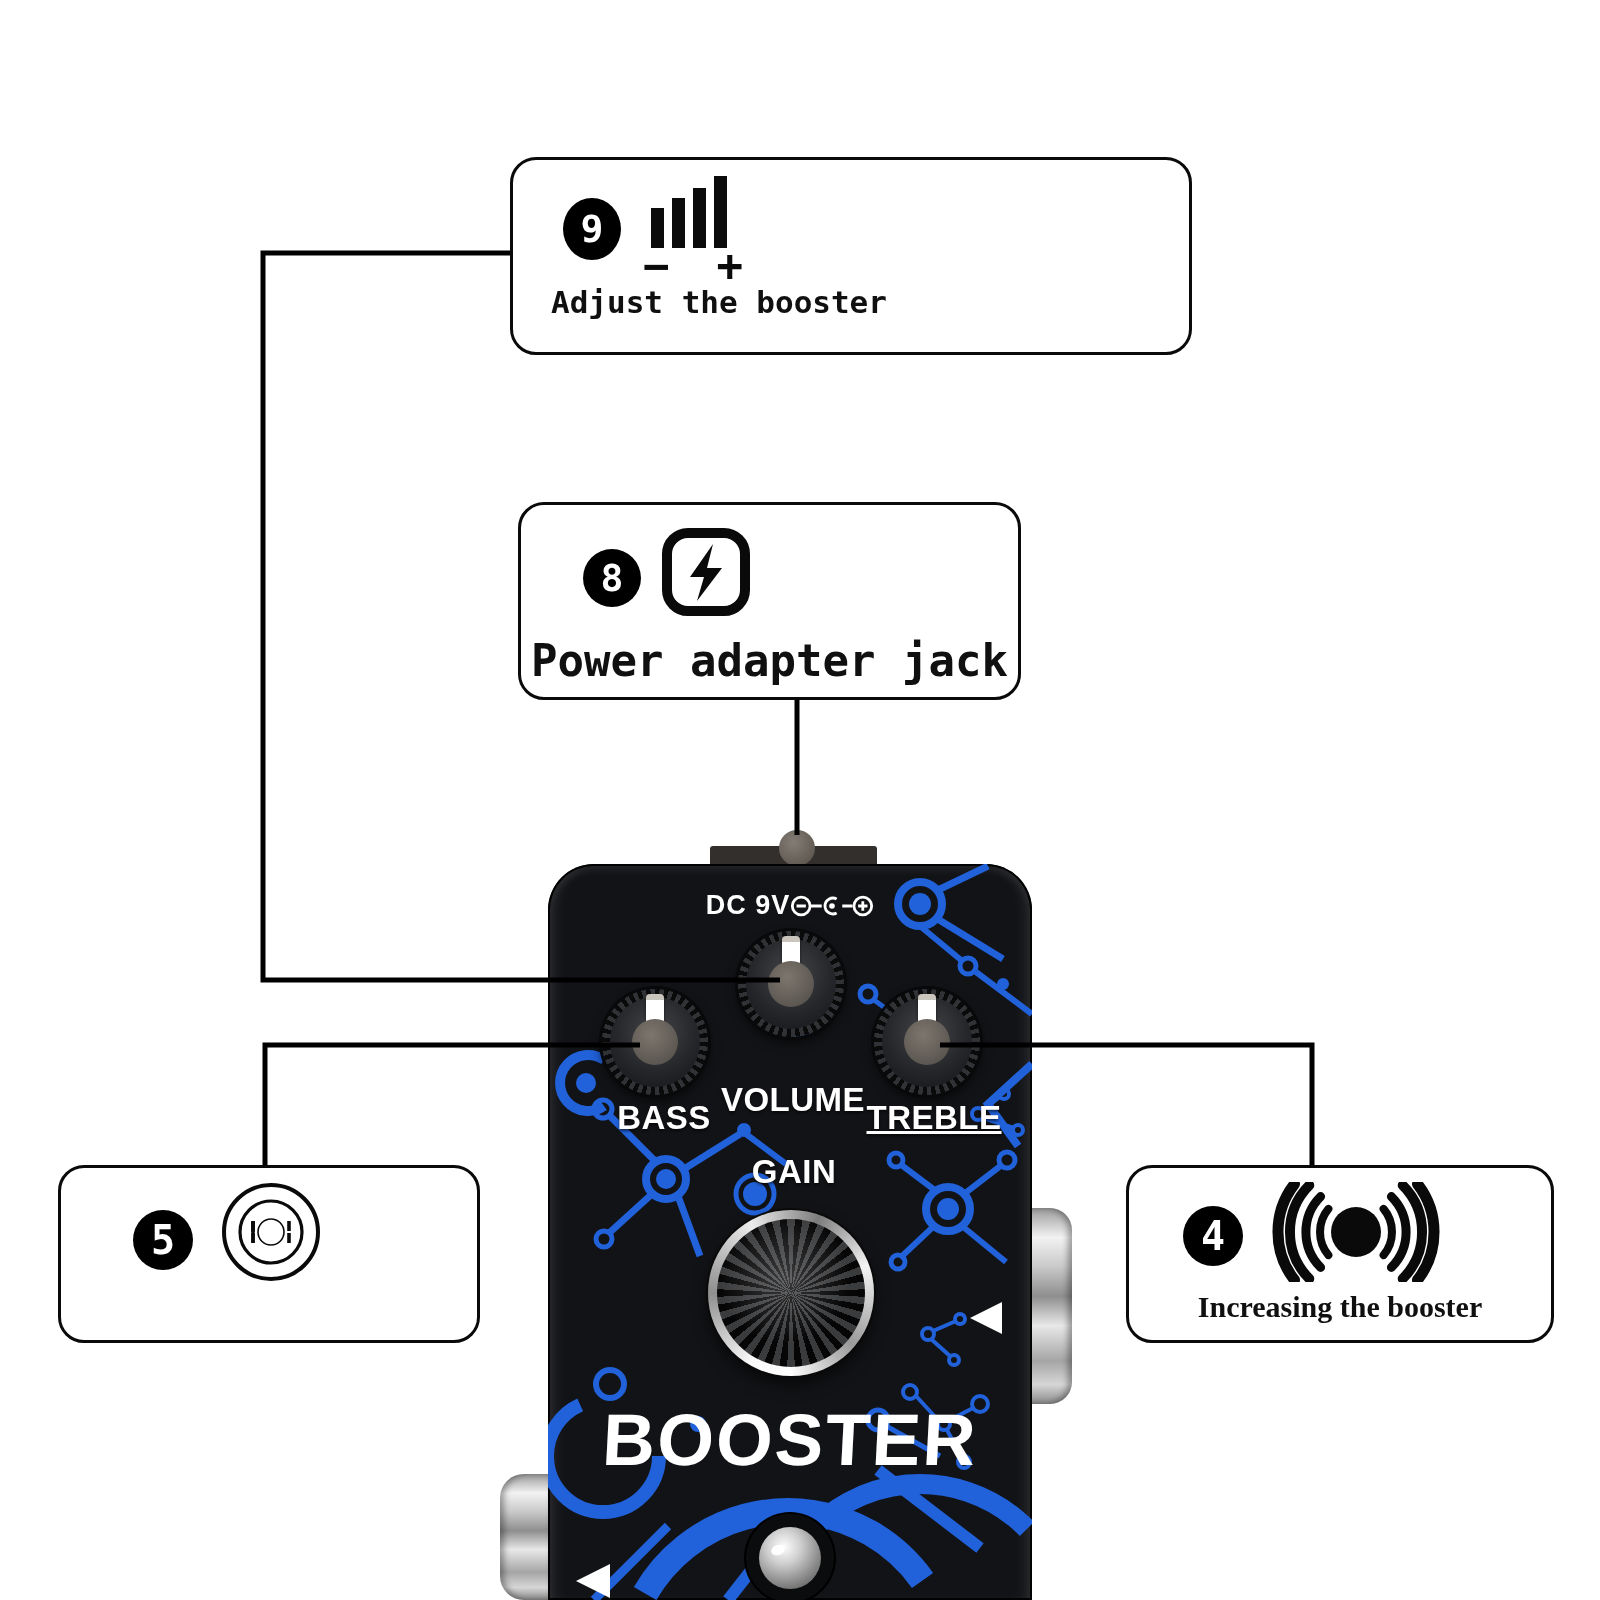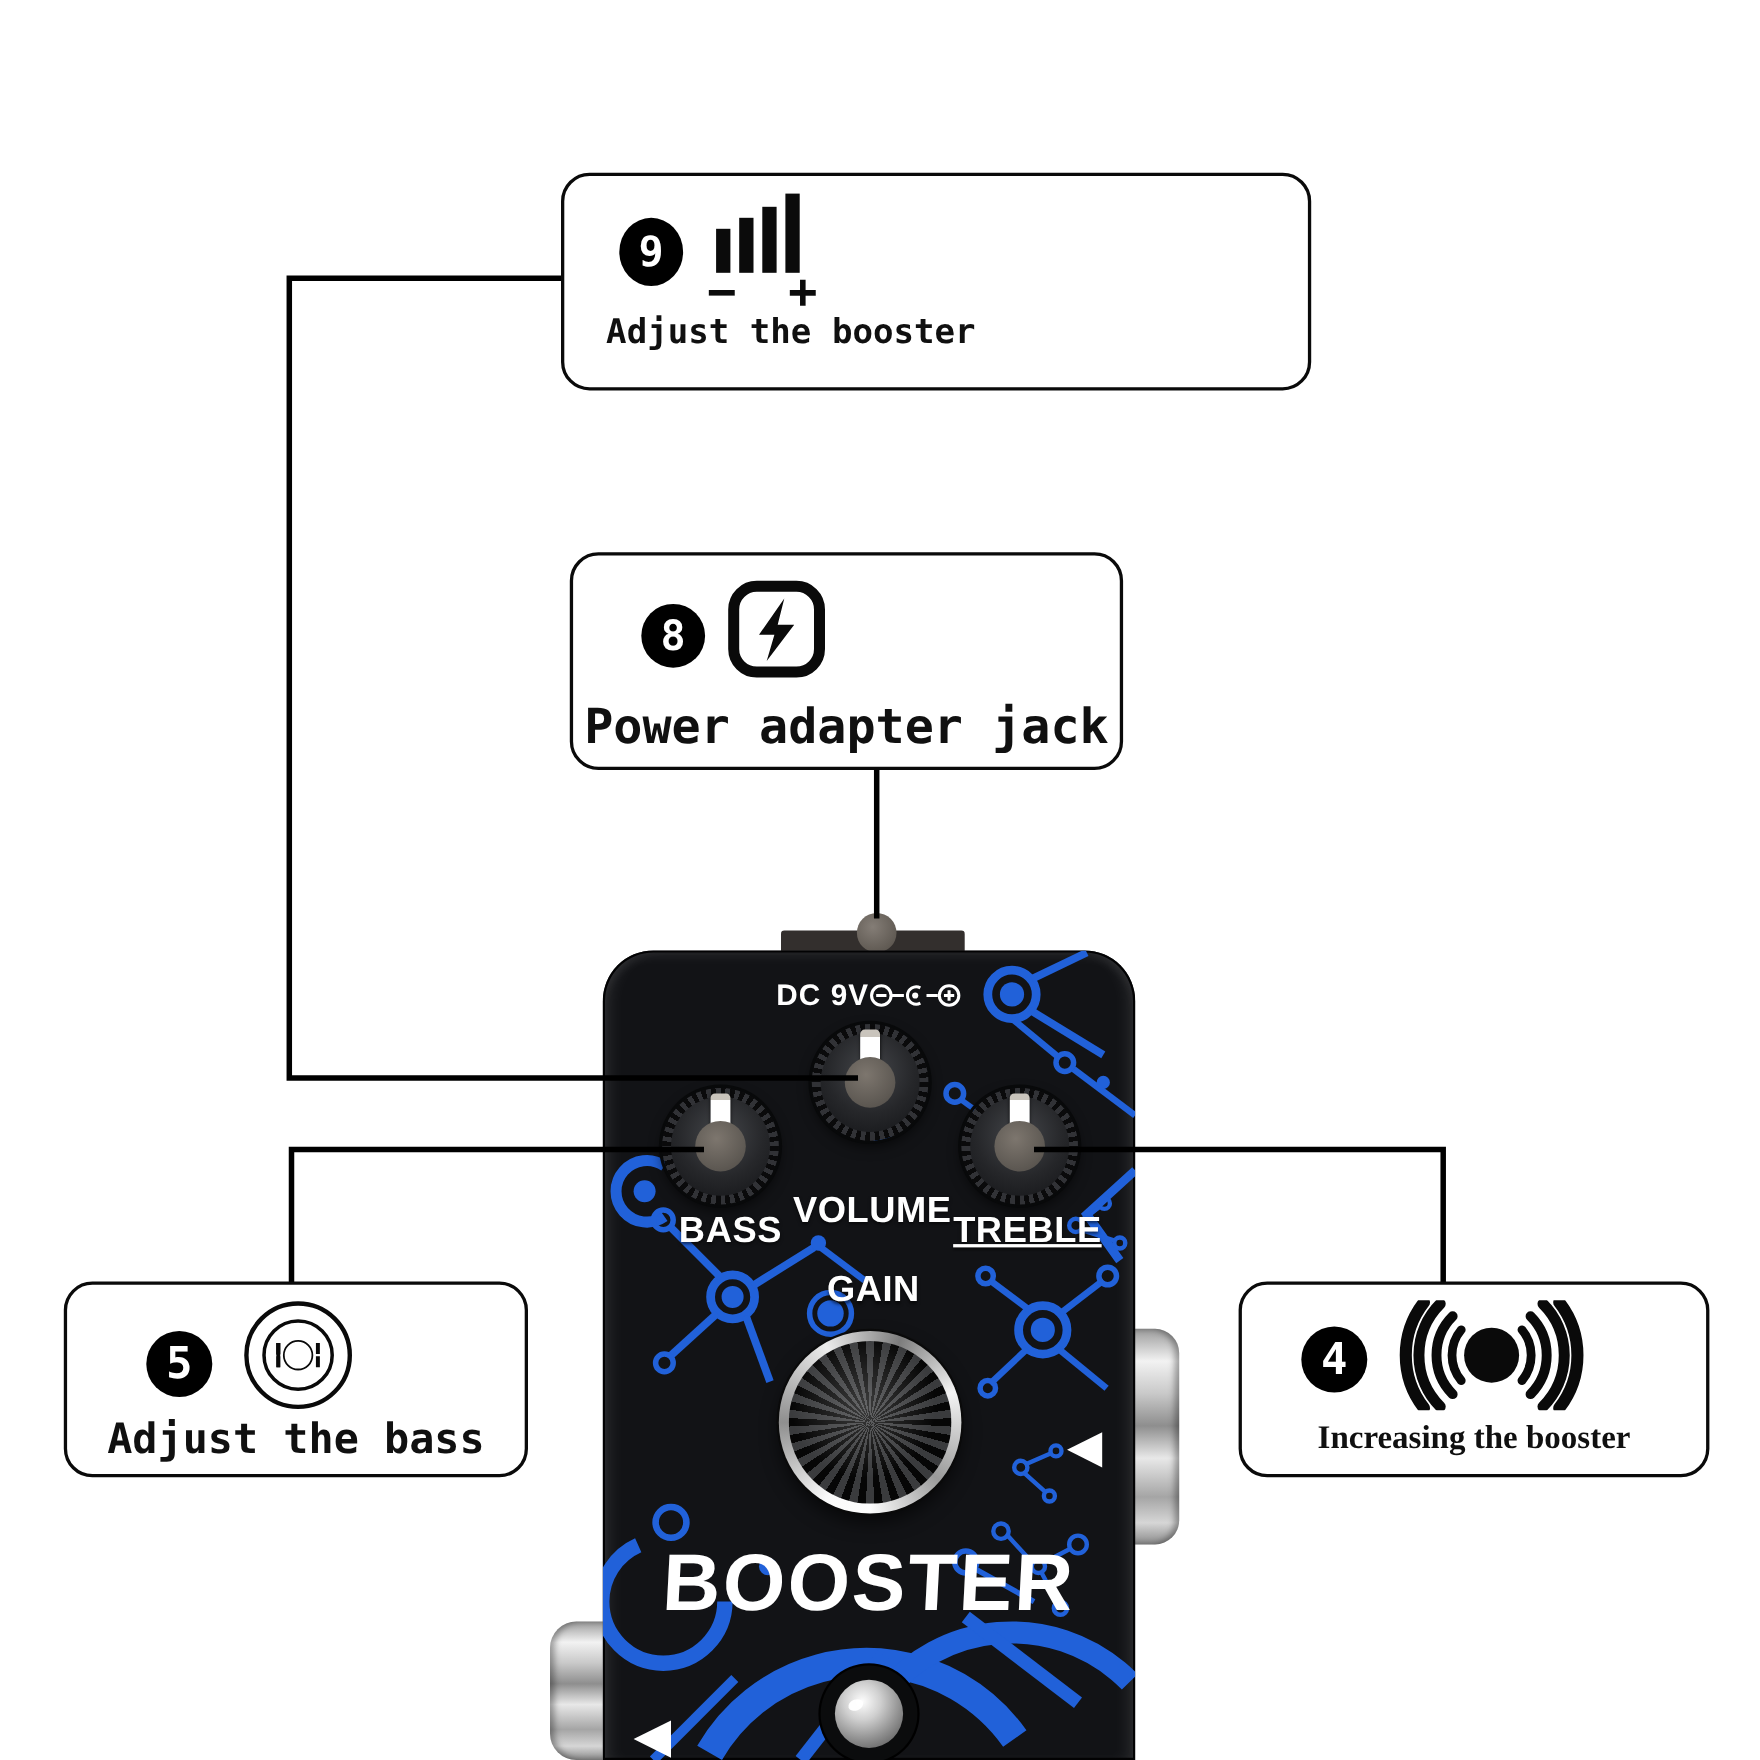--- a/index.html
+++ b/index.html
@@ -36,21 +36,21 @@
   .jack-left{left:500px;top:1474px;width:48px;height:126px;border-radius:24px 0 0 24px;
              box-shadow:inset 4px 0 6px rgba(0,0,0,.35);}
 
   .pedal{position:absolute;left:548px;top:864px;width:484px;height:736px;background:#121316;
          border-radius:46px 46px 0 0;overflow:hidden;z-index:2;
          box-shadow:inset 0 0 0 2px #020203,inset 0 6px 10px rgba(255,255,255,.07),
                     inset 12px 0 16px -8px rgba(255,255,255,.12),
                     inset -12px 0 16px -8px rgba(255,255,255,.12);}
   .circuit{position:absolute;left:0;top:0;}
 
-  .dc-row{position:absolute;left:0;right:0;top:26px;display:flex;justify-content:center;
+  .dc-row{position:absolute;left:0;right:0;top:26px;display:flex;align-items:center;justify-content:center;
           z-index:2;}
   .dc-text{color:#fff;font-weight:bold;font-size:27px;letter-spacing:1px;}
 
   .knob{position:absolute;width:106px;height:106px;z-index:2;}
   .knob-ring{position:absolute;inset:0;border-radius:50%;
              background:repeating-conic-gradient(#0a0a0b 0deg 5deg,#313236 5deg 10deg);
              box-shadow:0 0 0 3px #08090a,0 5px 12px rgba(0,0,0,.65);}
   .knob-face{position:absolute;inset:8px;border-radius:50%;
              background:radial-gradient(circle at 50% 38%,#44464a,#26272a 55%,#151619 95%);}
   .knob-ind{position:absolute;left:50%;top:5px;width:18px;height:32px;transform:translateX(-50%);
@@ -264,21 +264,20 @@
         <circle cx="52" cy="52" r="31" stroke-width="3.2"></circle>
         <circle cx="52" cy="52" r="13" stroke-width="1.6"></circle>
         <g stroke-width="3.4">
           <path d="M34 41 V52 M34 63 V52" stroke-dasharray="11 11"></path>
           <path d="M34 41 V52"></path>
             <path d="M34 63 V74" visibility="hidden"></path>
         </g>
         <path d="M34 41 V51 M34 63 V53 M70 41 V51 M70 63 V53" stroke-width="3.6"></path>
       </g>
     </svg>
-    <div class="co-label center" style="top:118px;font-size:38px;">Adjust the bass</div>
   </div>
 
   <div class="callout" style="left:1126px;top:1165px;width:422px;height:172px;">
     <span class="badge" style="left:54px;top:38px;width:60px;height:60px;font-size:40px;">4</span>
     <svg style="position:absolute;left:122px;top:14px;" width="210" height="100" viewBox="0 0 210 100">
       <circle cx="105" cy="50" r="25" fill="#0a0a0a"></circle>
       <g stroke="#0a0a0a" fill="none" stroke-linecap="round">
         <path d="M132.6 26.9 A36 36 0 0 1 132.6 73.1" stroke-width="8"></path>
         <path d="M140.4 14.6 A50 50 0 0 1 140.4 85.4" stroke-width="9"></path>
         <path d="M151.7 3.3 A66 66 0 0 1 151.7 96.7" stroke-width="10"></path>

